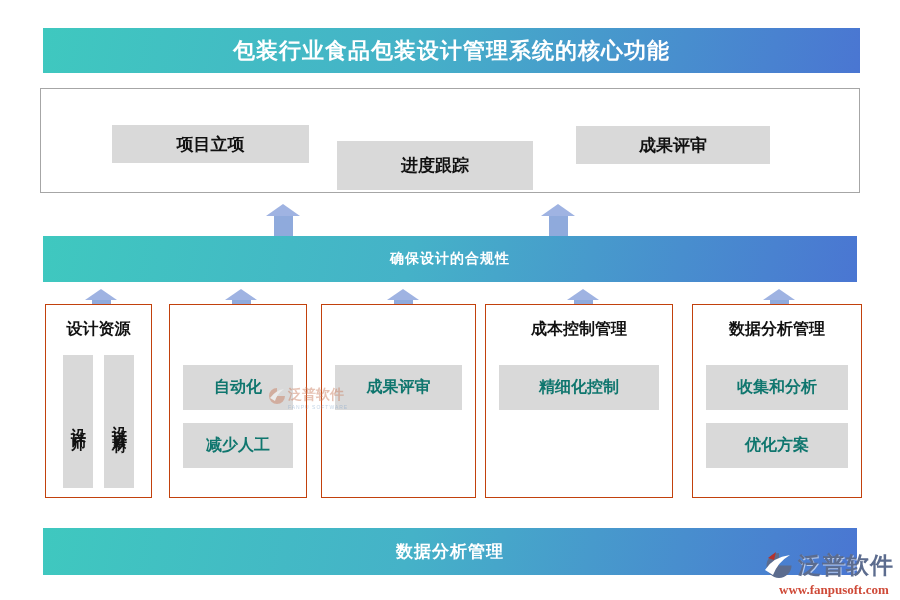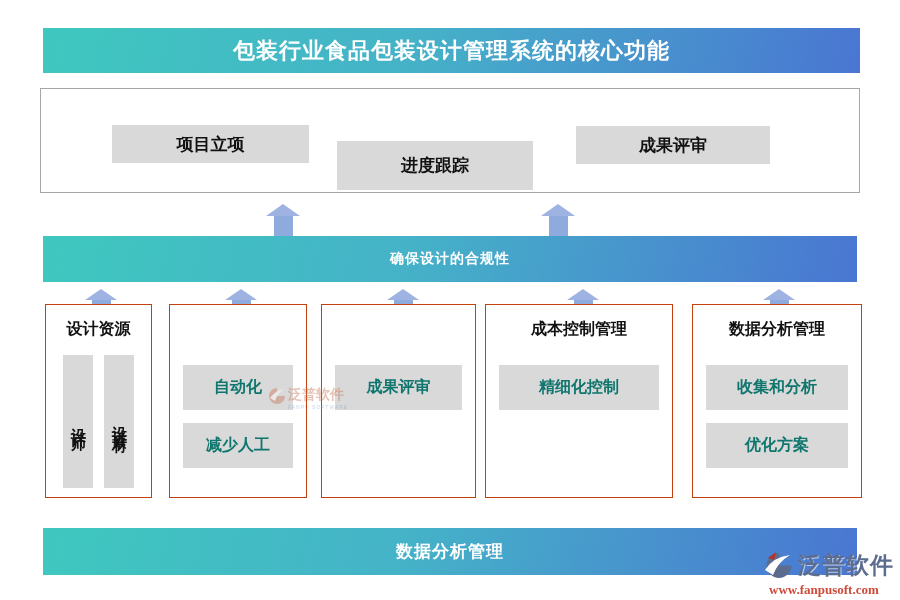--- a/index.html
+++ b/index.html
@@ -105,21 +105,21 @@
   .logo { position: absolute; left: 760px; top: 550px; z-index: 5; width: 140px; }
   .logo-row { display: flex; align-items: center; }
   .logo-name {
     font-size: 23px; font-weight: bold; color: #5c6c8e;
     letter-spacing: 1px; white-space: nowrap;
     text-shadow: 1px 1px 0 rgba(255,255,255,0.6);
   }
   .logo-url {
     font-family: "Liberation Serif", "DejaVu Serif", serif;
     font-size: 13px; font-weight: bold; color: #cf4a38; white-space: nowrap;
-    margin-top: 1px; margin-left: 9px;
+    margin-top: 1px; margin-left: 19px;
   }
 </style>
 </head>
 <body>
 
 <div class="canvas">
 
   <div class="gbar banner">
     <span>包装行业食品包装设计管理系统的核心功能</span>
   </div>

